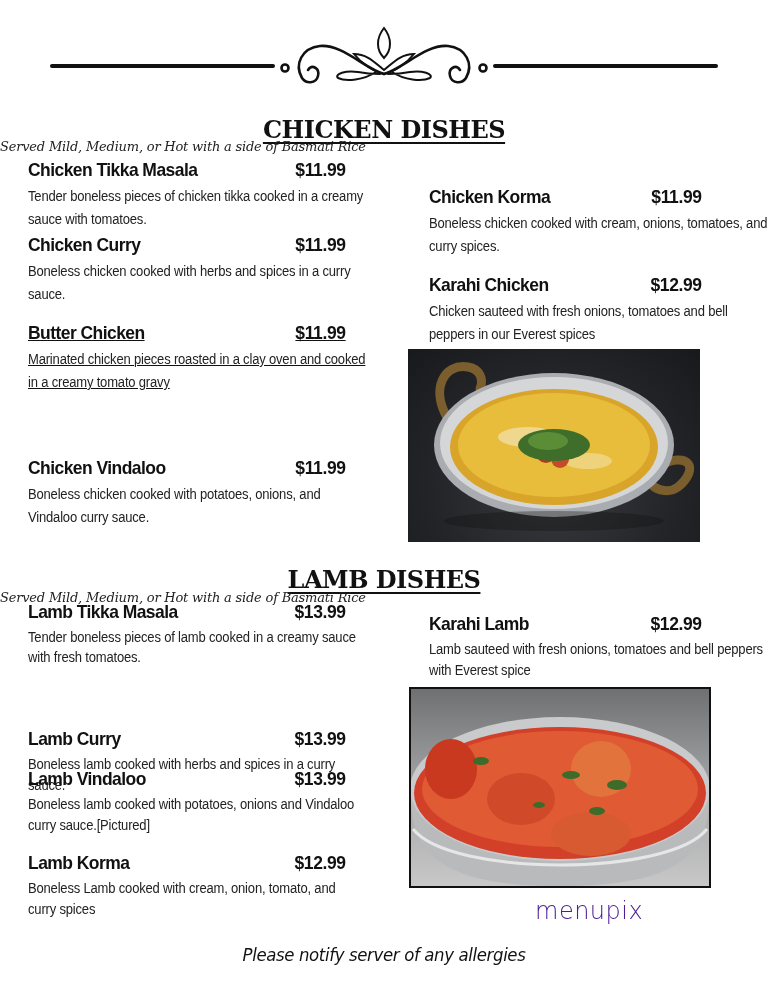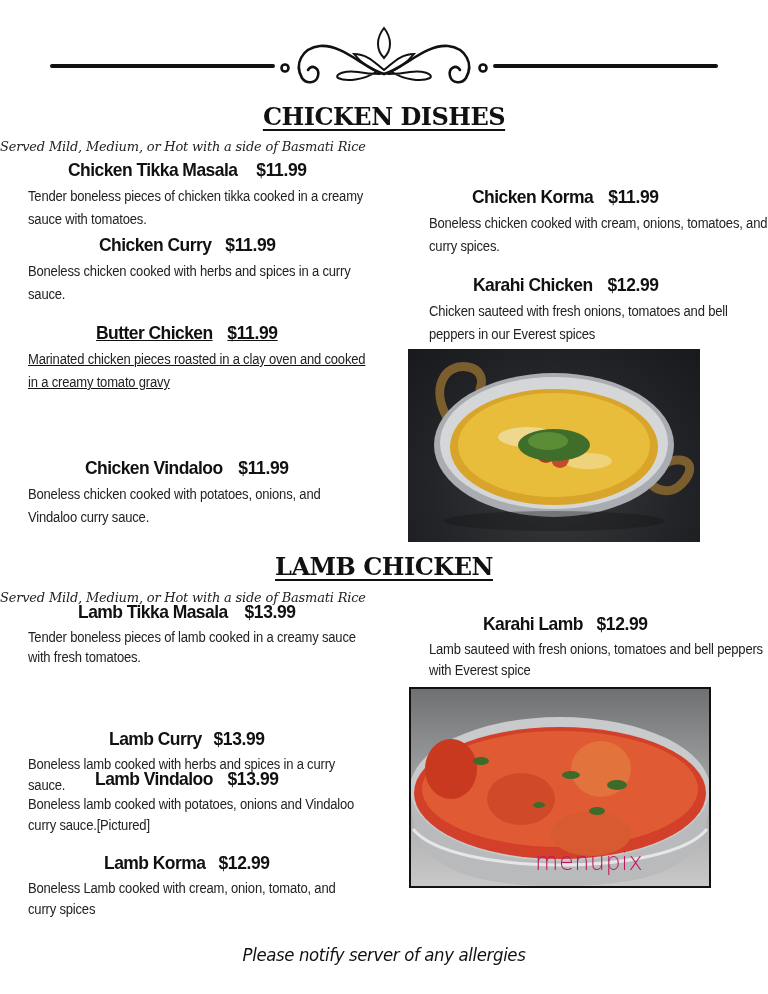--- a/index.html
+++ b/index.html
@@ -9,30 +9,30 @@
     .ornament { position: absolute; left: 0; top: 20px; width: 768px; height: 70px; }
     .ornament .rule { position: absolute; top: 44px; height: 4px; background: #111; border-radius: 2px; }
     .ornament .rule.left { left: 50px; width: 225px; }
     .ornament .rule.right { left: 493px; width: 225px; }
     .ornament svg { position: absolute; left: 276px; top: 4px; }
 
     .section-title {
       position: absolute; left: 0; width: 768px; text-align: center;
       font-family: "DejaVu Serif", serif; font-weight: bold; font-size: 24px;
       text-decoration: underline; text-underline-offset: 4px; text-decoration-thickness: 2px;
-      letter-spacing: -0.5px; color: #111;
+      letter-spacing: -0.5px; color: #111; margin-top: 13px;
     }
     .section-sub {
       position: absolute; left: 0; width: 768px; 
       font-family: "DejaVu Serif", serif; font-style: italic; font-size: 13px; color: #222;
       letter-spacing: -0.2px;
     }
 
     .item { position: absolute; width: 340px; }
-    .item .head { display: flex; justify-content: center; align-items: baseline; }
+    .item .head { display: flex; justify-content: space-between; align-items: baseline; }
     .item .name {
       font-family: "Liberation Sans", sans-serif; font-weight: bold; font-size: 19px;
       letter-spacing: -0.6px; color: #111; transform: scaleX(0.92); transform-origin: left;
       white-space: nowrap;
     }
     .item .price {
       font-family: "Liberation Sans", sans-serif; font-weight: bold; font-size: 19px;
       letter-spacing: -0.4px; color: #111; transform: scaleX(0.92); transform-origin: right;
     }
     .item .desc {
@@ -49,22 +49,22 @@
     .photo.korma {
       left: 408px; top: 349px; width: 292px; height: 193px;
       background: radial-gradient(ellipse at 50% 70%, #3a3b3f 0%, #232428 60%, #18191c 100%);
     }
     .photo.vindaloo {
       left: 409px; top: 687px; width: 302px; height: 201px; border: 2px solid #111;
       background: linear-gradient(180deg, #6e7072 0%, #9a9b9d 40%, #c8c8c8 100%);
     }
 
     .watermark {
-      position: absolute; left: 535px; top: 848px; font-family: "DejaVu Sans", sans-serif;
-      font-size: 24px; color: #be185d; letter-spacing: 0.5px; font-weight: 300;
+      position: absolute; left: 535px; top: 897px; font-family: "DejaVu Sans", sans-serif;
+      font-size: 24px; color: #4c1d95; letter-spacing: 0.5px; font-weight: 300;
     }
     .footer-note {
       position: absolute; left: 0; top: 944px; width: 768px; text-align: center;
       font-family: "DejaVu Sans", sans-serif; font-style: italic; font-size: 18px;
       color: #111; letter-spacing: -0.4px; transform: scaleX(0.92);
     }
   </style>
 </head>
 <body>
 
@@ -143,21 +143,21 @@
     <ellipse cx="120" cy="88" rx="30" ry="10" fill="#f2e3b0" opacity="0.7"></ellipse>
     <ellipse cx="180" cy="112" rx="24" ry="8" fill="#f2e3b0" opacity="0.55"></ellipse>
     <circle cx="138" cy="104" r="10" fill="#b33a22"></circle>
     <circle cx="152" cy="110" r="9" fill="#c44a2a"></circle>
     <ellipse cx="146" cy="96" rx="36" ry="16" fill="#3f6e2a"></ellipse>
     <ellipse cx="140" cy="92" rx="20" ry="9" fill="#5b8d37"></ellipse>
     <ellipse cx="146" cy="172" rx="110" ry="10" fill="#111" opacity="0.35"></ellipse>
   </svg>
 </div>
 
-<div class="section-title" style="top:552px;">LAMB CHICKEN</div>
+<div class="section-title" style="top:552px;">LAMB DISHES</div>
 <div class="section-sub" style="top:590px;">Served Mild, Medium, or Hot with a side of Basmati Rice</div>
 
 <div class="item left" style="top:601px;">
   <div class="head">
       <span class="name">Lamb Tikka Masala</span>
       <span class="price">$13.99</span>
     </div>
   <div class="desc" style="line-height:20px;">Tender boneless pieces of lamb cooked in a creamy sauce with fresh tomatoes.</div>
 </div>
 <div class="item left" style="top:728px;">

